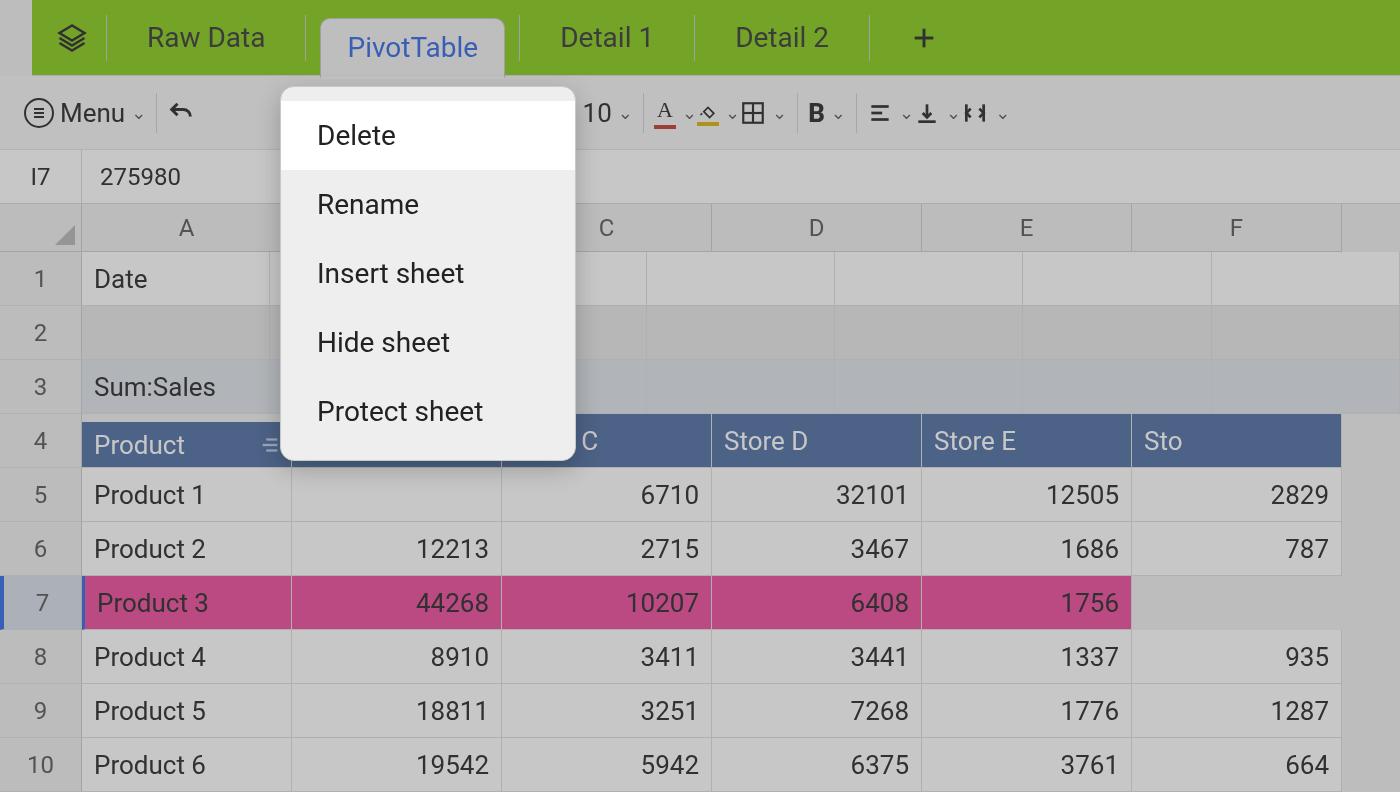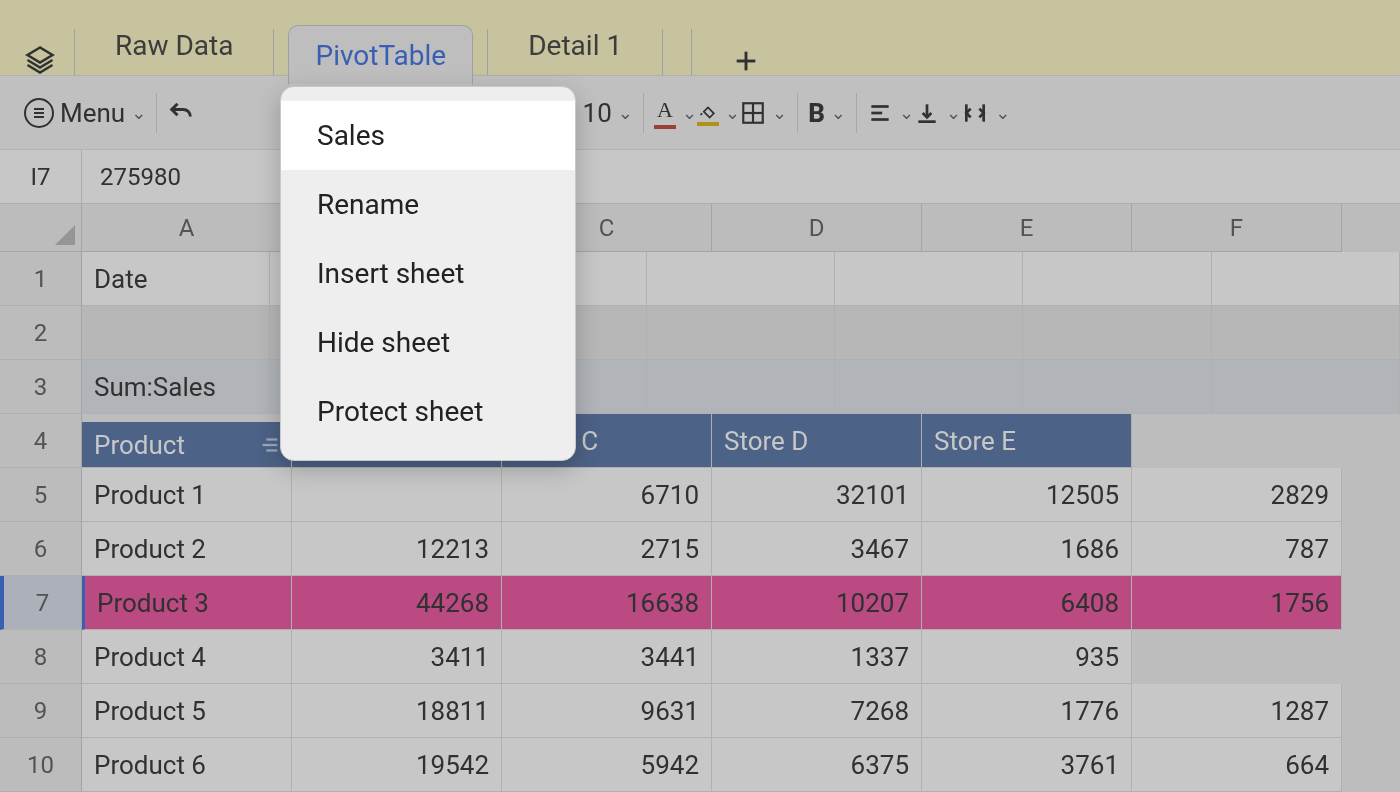--- a/index.html
+++ b/index.html
@@ -10,25 +10,26 @@
     background: #f0f0f0;
     width: 1400px;
     height: 792px;
     overflow: hidden;
     position: relative;
   }
 
   
   .tabs-bar {
     height: 76px;
-    background: #fef9c3;
+    background: #84cc16;
     display: flex;
-    align-items: flex-end;
+    align-items: center;
     border-bottom: 1px solid #dcdcdc;
     padding-left: 20px;
+    margin-left: 32px;
   }
   .tabs-left-icon {
     width: 40px;
     display:flex; align-items:center; justify-content:center;
     color:#2b2b2b;
   }
   .tab-sep {
     width:1px; height:46px; background:#c8c8c8; margin:0 14px;
   }
   .tab {
@@ -197,20 +198,21 @@
         <polyline points="2 16 12 22 22 16"></polyline>
       </svg>
   </div>
   <div class="tab-sep"></div>
   <div class="tab">Raw Data</div>
   <div class="tab-sep"></div>
   <div class="tab active">PivotTable</div>
   <div class="tab-sep"></div>
   <div class="tab">Detail 1</div>
   <div class="tab-sep"></div>
+  <div class="tab">Detail 2</div>
   <div class="tab-sep"></div>
   <div class="tab-add">
     <svg width="28" height="28" viewBox="0 0 24 24" fill="none" stroke="#222" stroke-width="2.5">
         <line x1="12" y1="4" x2="12" y2="20"></line>
         <line x1="4" y1="12" x2="20" y2="12"></line>
       </svg>
   </div>
 </div>
 
 <div class="toolbar">
@@ -373,20 +375,21 @@
                 <line x1="8" y1="6" x2="20" y2="6"></line>
                 <line x1="4" y1="12" x2="20" y2="12"></line>
                 <line x1="8" y1="18" x2="20" y2="18"></line>
               </svg>
           </span>
         </div>
         <div class="cell header-blue num">B</div>
         <div class="cell header-blue">Store C</div>
         <div class="cell header-blue">Store D</div>
         <div class="cell header-blue">Store E</div>
+        <div class="cell header-blue">Sto</div>
       </div>
 
       <div class="row">
         <div class="cell first-col">Product 1</div>
         <div class="cell num"></div>
         <div class="cell num">6710</div>
         <div class="cell num">32101</div>
         <div class="cell num">12505</div>
         <div class="cell num">2829</div>
       </div>
@@ -394,53 +397,53 @@
         <div class="cell first-col">Product 2</div>
         <div class="cell num">12213</div>
         <div class="cell num">2715</div>
         <div class="cell num">3467</div>
         <div class="cell num">1686</div>
         <div class="cell num">787</div>
       </div>
       <div class="row sel">
         <div class="cell first-col">Product 3</div>
         <div class="cell num">44268</div>
-        <div class="cell num">16638</div>
         <div class="cell num">10207</div>
         <div class="cell num">6408</div>
         <div class="cell num">1756</div>
       </div>
       <div class="row">
         <div class="cell first-col">Product 4</div>
+        <div class="cell num">8910</div>
         <div class="cell num">3411</div>
         <div class="cell num">3441</div>
         <div class="cell num">1337</div>
         <div class="cell num">935</div>
       </div>
       <div class="row">
         <div class="cell first-col">Product 5</div>
         <div class="cell num">18811</div>
-        <div class="cell num">9631</div>
+        <div class="cell num">3251</div>
         <div class="cell num">7268</div>
         <div class="cell num">1776</div>
         <div class="cell num">1287</div>
       </div>
       <div class="row">
         <div class="cell first-col">Product 6</div>
         <div class="cell num">19542</div>
         <div class="cell num">5942</div>
         <div class="cell num">6375</div>
         <div class="cell num">3761</div>
         <div class="cell num">664</div>
       </div>
     </div>
   </div>
 </div>
 
 <div class="dim"></div>
 
 <div class="context-menu">
-  <div class="item active">Sales</div>
+  <div class="item active">Delete</div>
   <div class="item">Rename</div>
   <div class="item">Insert sheet</div>
   <div class="item">Hide sheet</div>
   <div class="item">Protect sheet</div>
 </div>
 
 </body></html>

